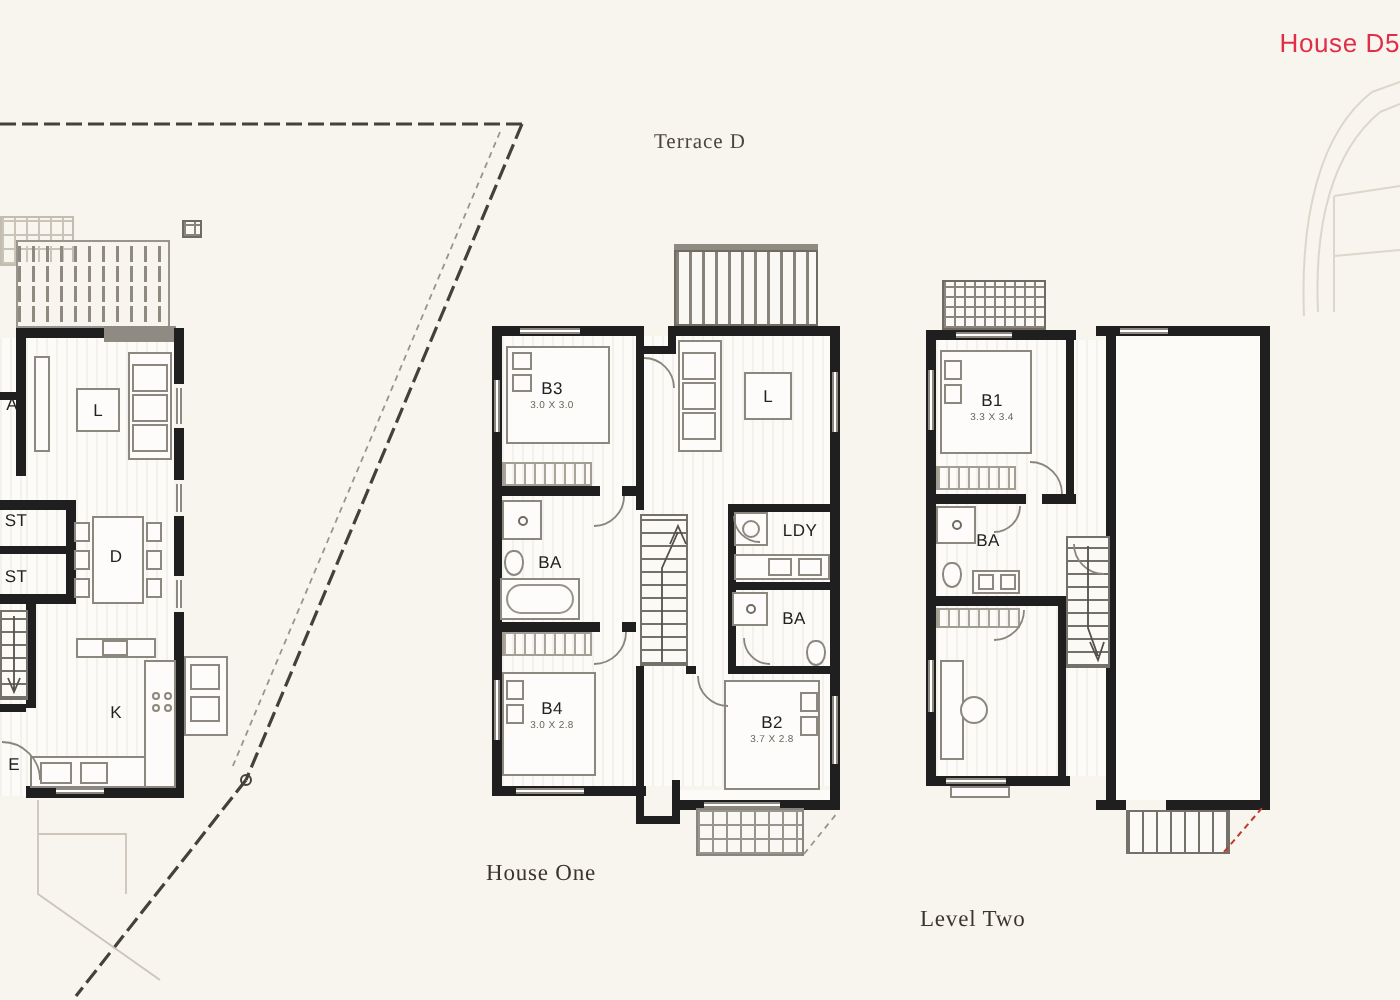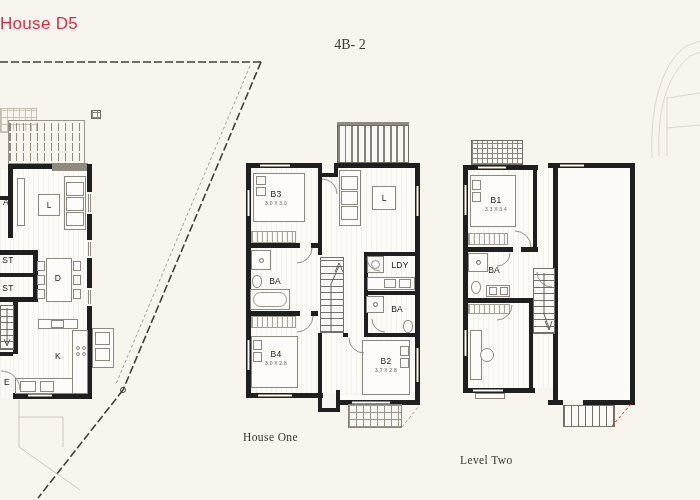--- a/index.html
+++ b/index.html
@@ -1,20 +1,20 @@
 <!DOCTYPE html>
 <html><head>
 <meta charset="utf-8">
 <style>
   html,body{margin:0;padding:0;}
   body{background:#f8f4ee;font-family:"Liberation Sans",sans-serif;}
   .canvas{position:relative;width:700px;height:500px;background:#f8f4ee;overflow:hidden;}
   .canvas *{box-sizing:border-box;}
   
-  .ttl{position:absolute;left:0;right:0;top:14px;text-align:left;font-size:17px;letter-spacing:.3px;color:#e02e49;font-family:"Liberation Sans",sans-serif;}
+  .ttl{position:absolute;left:0;right:0;top:14px;text-align:right;font-size:13px;letter-spacing:.3px;color:#e02e49;font-family:"Liberation Sans",sans-serif;}
   .sub{position:absolute;left:0;right:0;top:37px;text-align:center;font-size:14px;color:#3f3b35;font-family:"Liberation Serif",serif;}
   .ter{position:absolute;left:0;right:0;top:66px;text-align:center;font-size:10.5px;color:#4a463f;font-family:"Liberation Serif",serif;letter-spacing:.5px;}
   .cap{position:absolute;font-size:11.5px;color:#3a362f;font-family:"Liberation Serif",serif;letter-spacing:.4px;}
   
   .w{position:absolute;display:block;background:#1f1f1f;}
   .t{position:absolute;border:1px solid #8d887f;background:#fdfcfa;}
   .win{position:absolute;background:#fff;border-top:1px solid #8d887f;border-bottom:1px solid #8d887f;}
   .winv{position:absolute;background:#fff;border-left:1px solid #8d887f;border-right:1px solid #8d887f;}
   .floor{position:absolute;background:#fcfbf7;
      background-image:repeating-linear-gradient(90deg, rgba(60,55,45,.05) 0 1px, transparent 1px 5px);}
@@ -56,21 +56,21 @@
   .arw{stroke:#55514a;stroke-width:.9;fill:none;}
   .red{stroke:#c0392b;stroke-width:1;stroke-dasharray:3 2.2;fill:none;}
   .dash{stroke:#9a958c;stroke-width:.9;stroke-dasharray:3 2.5;fill:none;}
 </style>
 </head>
 <body>
 
 <div class="canvas">
 
   <div class="ttl" style="color: rgb(224, 46, 73);">House D5</div>
-  <div class="sub">4B- 2</div>
+  <div class="ter">Terrace D</div>
 
   <div>
     <div class="floor" style="left:13px;top:169px;width:74px;height:229px"></div>
     <div class="floor" style="left:0px;top:169px;width:13px;height:229px"></div>
     <div class="pergola" style="left:0px;top:108px;width:37px;height:25px"></div>
     <div class="deck" style="left:8px;top:120px;width:77px;height:44px"></div>
     <div class="balc" style="left:91px;top:110px;width:10px;height:9px"></div>
 
     <i class="w" style="left:8px;top:164px;width:84px;height:5px"></i>
     <div class="shade" style="left:52px;top:163px;width:36px;height:8px"></div>

